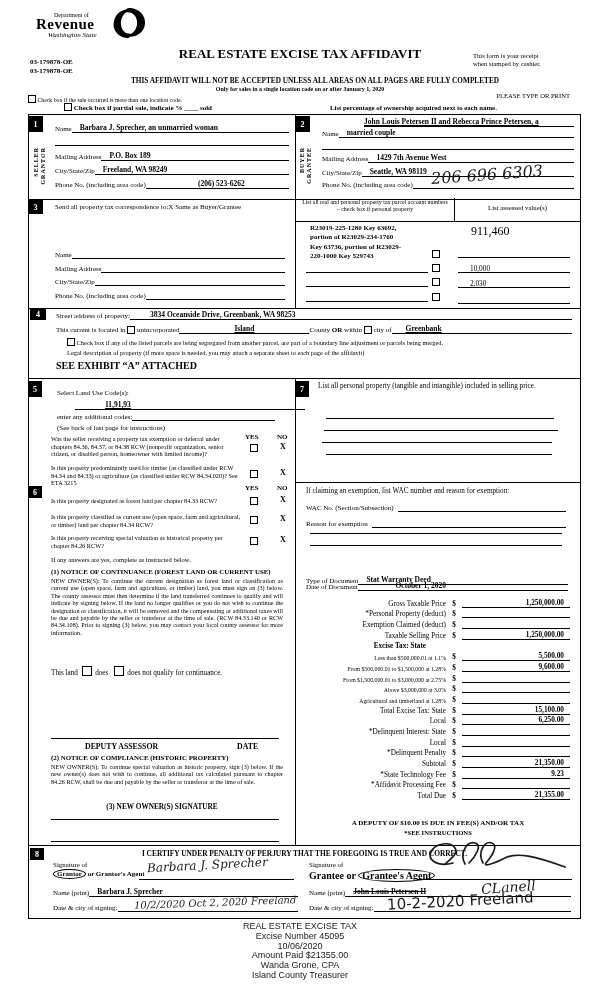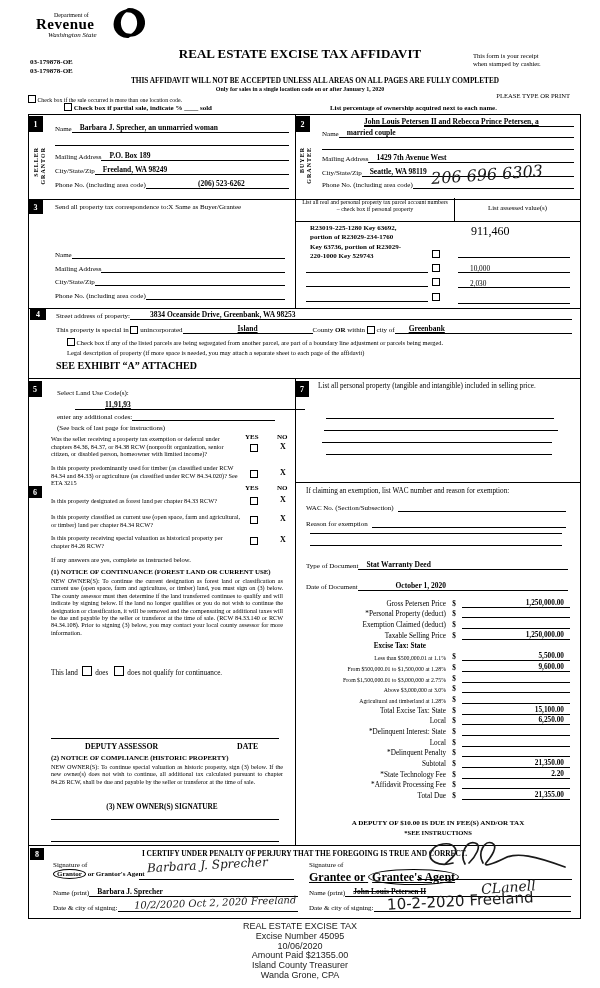--- a/index.html
+++ b/index.html
@@ -179,21 +179,21 @@
     </div>
   </div>
 
   <div class="abs" style="left:28px; top:308px; width:551px; height:70px; border-left:1px solid #000; border-right:1px solid #000; border-bottom:1px solid #000;">
     <div class="frow" style="left:27px; top:2px; right:8px;">
       <span class="flabel">Street address of property:</span>
       <span class="fval" style="flex:0 0 280px; padding-left:20px;">3834 Oceanside Drive, Greenbank, WA  98253</span>
       <span class="fline"></span>
     </div>
     <div class="abs" style="left:27px; top:16px; right:8px; font-size:7px; display:flex; align-items:flex-end;">
-      <span>This property is special in</span>&nbsp;
+      <span>This current is located in</span>&nbsp;
       <span class="cb"></span>&nbsp;
       <span>unincorporated</span>
       <span class="ul b" style="flex:0 0 130px; text-align:center; font-size:7.5px;">Island</span>
       <span>County</span>&nbsp;
       <span class="b">OR</span>&nbsp;
       <span>within</span>&nbsp;
       <span class="cb"></span>&nbsp;
       <span>city of</span>
       <span class="ul b" style="flex:1; text-align:left; padding-left:14px; font-size:7.5px;">Greenbank</span>
     </div>
@@ -268,32 +268,32 @@
         <span class="fline" style="margin-left:4px;"></span>
       </div>
       <div class="frow" style="left:10px; top:141px; width:260px;">
         <span class="flabel">Reason for exemption</span>
         <span class="fline" style="margin-left:4px;"></span>
       </div>
       <div class="abs ul" style="left:14px; top:153px; width:252px; height:2px;"></div>
       <div class="abs ul" style="left:14px; top:165px; width:252px; height:2px;"></div>
       <div class="frow" style="left:10px; top:182px; width:262px;">
         <span class="flabel">Type of Document</span>
-        <span class="fval" style="flex:0 0 130px;">Stat Warranty Deed</span>
+        <span class="fval" style="flex:0 0 130px;margin-top:15px;">Stat Warranty Deed</span>
         <span class="fline"></span>
       </div>
       <div class="frow" style="left:10px; top:203px; width:262px;font-family:Liberation Serif, serif;">
         <span class="flabel">Date of Document</span>
         <span class="fval" style="flex:0 0 110px;text-align:center;">October 1, 2020</span>
         <span class="fline"></span>
       </div>
 
       <div class="abs" style="left:0; top:219px; width:100%;">
         <div class="mrow">
-            <span class="mlabel">Gross Petersen Price</span>
+            <span class="mlabel">Gross Taxable Price</span>
             <span class="mdollar">$</span>
             <span class="mval">1,250,000.00</span>
           </div>
         <div class="mrow">
             <span class="mlabel">*Personal Property (deduct)</span>
             <span class="mdollar">$</span>
             <span class="mval"></span>
           </div>
         <div class="mrow">
             <span class="mlabel">Exemption Claimed (deduct)</span>
@@ -359,21 +359,21 @@
             <span class="mval"></span>
           </div>
         <div class="mrow">
             <span class="mlabel">Subtotal</span>
             <span class="mdollar">$</span>
             <span class="mval">21,350.00</span>
           </div>
         <div class="mrow">
             <span class="mlabel">*State Technology Fee</span>
             <span class="mdollar">$</span>
-            <span class="mval">2.20</span>
+            <span class="mval">9.23</span>
           </div>
         <div class="mrow">
             <span class="mlabel">*Affidavit Processing Fee</span>
             <span class="mdollar">$</span>
             <span class="mval"></span>
           </div>
         <div class="mrow">
             <span class="mlabel">Total Due</span>
             <span class="mdollar">$</span>
             <span class="mval">21,355.00</span>
@@ -390,21 +390,21 @@
 
     <div class="abs" style="left:24px; top:16px; font-size:7px;">Signature of</div>
     <div class="abs b" style="left:24px; top:25px; font-size:7px;">
       <span class="circle-word">Grantor</span>
       <span>or Grantor's Agent</span>
     </div>
     <div class="abs ul" style="left:110px; top:26px; width:155px; height:8px;"></div>
     <div class="abs hand" style="left:118px; top:13px; font-size:12px; transform:rotate(-3deg);">Barbara J. Sprecher</div>
 
     <div class="abs" style="left:280px; top:16px; font-size:7px;">Signature of</div>
-    <div class="abs b" style="left:280px; top:25px; font-size:12px;text-decoration:underline;">
+    <div class="abs b" style="left:280px; top:25px; font-size:10px;">
       <span>Grantee or</span>
       <span class="circle-word">Grantee's Agent</span>
     </div>
     <div class="abs ul" style="left:388px; top:26px; width:155px; height:8px;"></div>
     <svg class="abs" style="left:390px; top:-8px; z-index:4;" width="150" height="40" viewBox="0 0 150 40">
       <path d="M34,26 C20,30 8,24 12,15 C16,6 32,4 36,11 C40,17 30,23 26,27 M46,27 C40,16 48,4 56,6 C64,8 56,20 50,26 M64,26 C58,15 66,3 73,6 C80,9 72,20 67,26 C64,30 74,27 86,21 C98,15 116,19 146,30" fill="none" stroke="#1a1a1a" stroke-width="1.7" stroke-linecap="round"></path>
     </svg>
 
     <div class="frow" style="left:24px; top:42px; width:245px;">
       <span class="flabel">Name (print)</span>
@@ -426,17 +426,17 @@
       <span class="fline"></span>
     </div>
     <div class="abs hand" style="left:358px; top:47px; font-size:15px; transform:rotate(-3deg); font-family:'DejaVu Sans',sans-serif; font-style:normal;">10-2-2020  Freeland</div>
   </div>
 
   <div class="abs stamp" style="left:0; top:922px; width:600px;">
     <div>REAL ESTATE EXCISE TAX</div>
     <div>Excise Number 45095</div>
     <div>10/06/2020</div>
     <div>Amount Paid $21355.00</div>
+    <div>Wanda Grone, CPA</div>
     <div>Island County Treasurer</div>
-    <div>Wanda Grone, CPA</div>
   </div>
 
 </div>
 
 </body></html>

